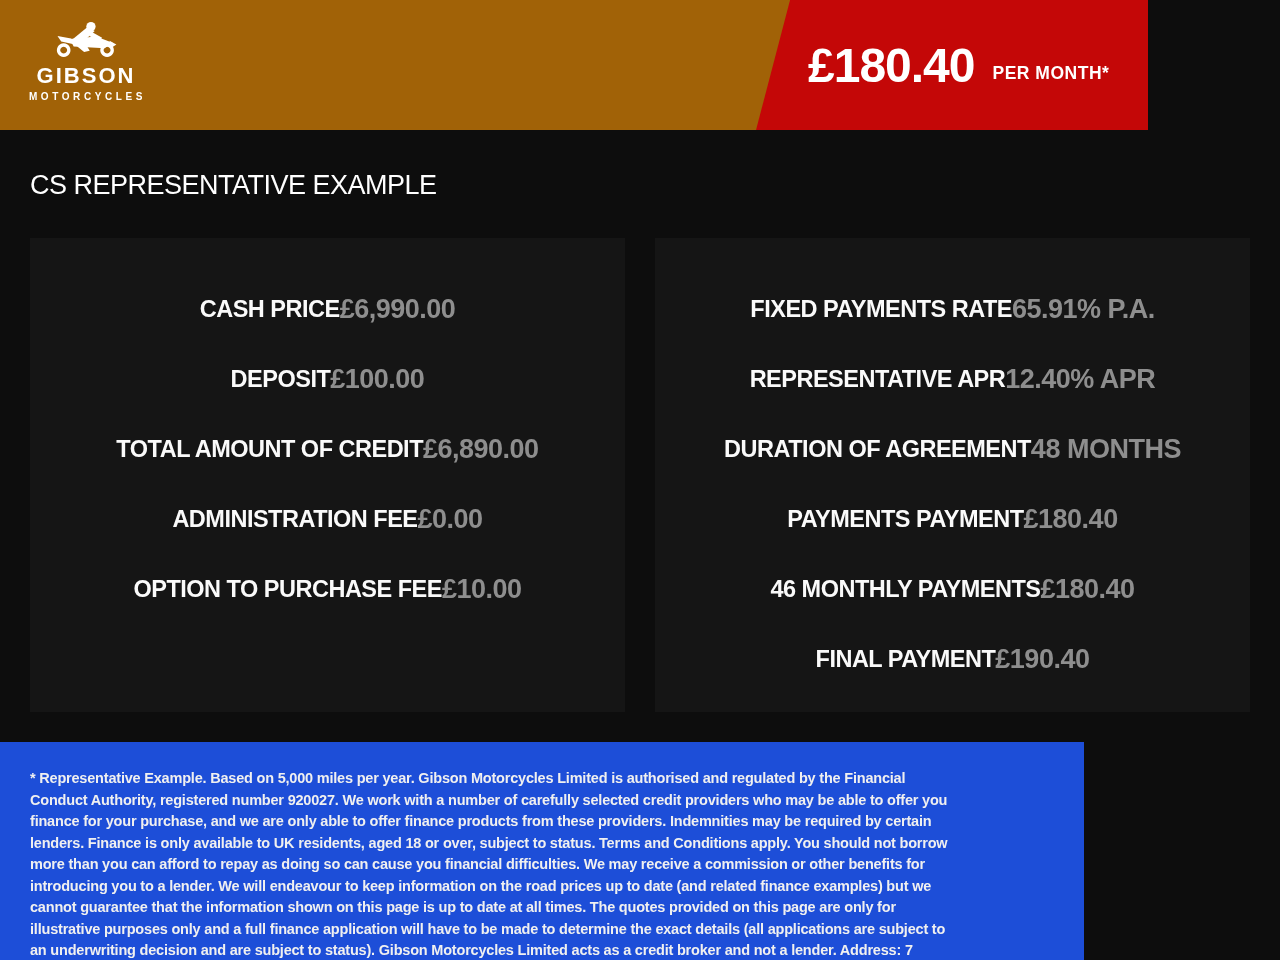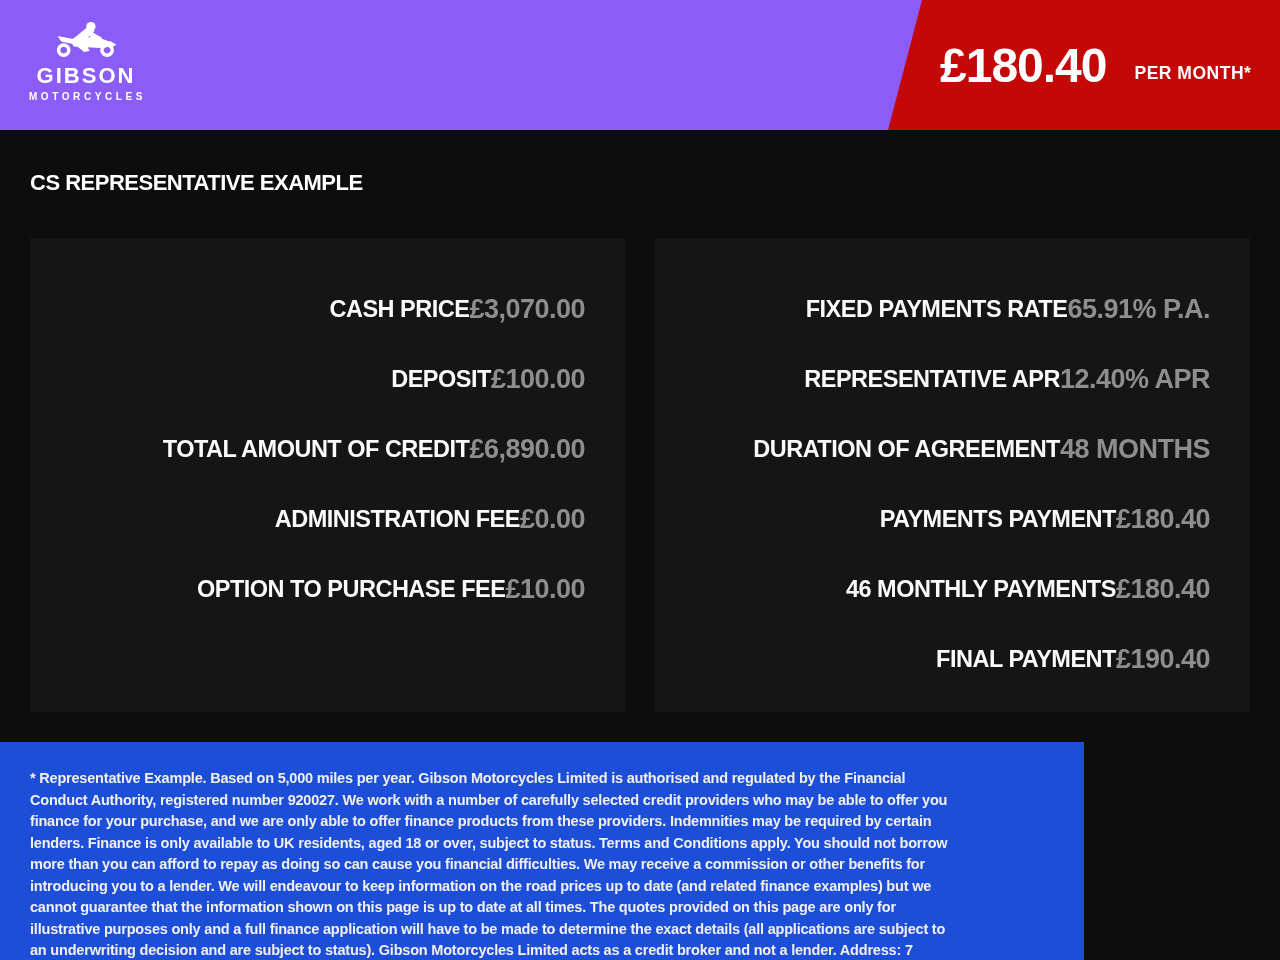--- a/index.html
+++ b/index.html
@@ -7,22 +7,22 @@
   body {
     background: #0d0d0d;
     font-family: "Liberation Sans", sans-serif;
     overflow: hidden;
     position: relative;
   }
 
   
   .topbar {
     position: absolute; left: 0; top: 0;
-    width: 1280px; height: 130px;
-    background: #8b5cf6;
+    width: 1148px; height: 130px;
+    background: #a16207;
   }
   .logo {
     position: absolute; left: 36px; top: 18px;
     width: 100px;
     display: flex; flex-direction: column; align-items: center;
   }
   .logo-bike { width: 62px; height: 42px; }
   .logo-name {
     color: #fff; font-weight: bold; font-size: 22px;
     letter-spacing: 2px; margin-top: 3px;
@@ -37,42 +37,42 @@
     background: #c40707;
     clip-path: polygon(12.7% 0, 100% 0, 100% 100%, 4.4% 100%);
     display: flex; align-items: center;
   }
   .price-amount {
     color: #fff; font-weight: bold; font-size: 48px;
     letter-spacing: -1px; margin-left: 70px;
   }
   .price-period {
     color: #fff; font-weight: bold; font-size: 17.5px;
-    letter-spacing: 0.5px; margin-left: 28px; margin-top: 16px;
+    letter-spacing: 0.5px; margin-left: 18px; margin-top: 16px;
   }
 
   
   .page-heading {
     position: absolute; left: 30px; top: 170px;
-    color: #fff; font-weight: bold; font-size: 22px;
+    color: #fff; font-weight: normal; font-size: 27px;
     letter-spacing: -0.5px;
   }
 
   
   .panel {
     position: absolute; top: 238px;
     width: 595px; height: 474px;
     background: #151515;
     padding: 36px 40px 0 40px;
   }
   .panel.left  { left: 30px; }
   .panel.right { left: 655px; }
   .finance-row {
     height: 70px;
-    display: flex; justify-content: flex-end; align-items: center;
+    display: flex; justify-content: center; align-items: center;
   }
   .finance-label {
     color: #fafafa; font-weight: bold; font-size: 23.5px;
     letter-spacing: -0.5px;
   }
   .finance-value {
     color: #8e8e8e; font-weight: bold; font-size: 27px;
     letter-spacing: -0.5px;
   }
 
@@ -123,21 +123,21 @@
     <span class="price-amount">£180.40</span>
     <span class="price-period">PER MONTH*</span>
   </div>
 </header>
 
 <h1 class="page-heading">CS REPRESENTATIVE EXAMPLE</h1>
 
 <section class="panel left">
   <div class="finance-row">
     <span class="finance-label">CASH PRICE</span>
-    <span class="finance-value">£3,070.00</span>
+    <span class="finance-value">£6,990.00</span>
   </div>
   <div class="finance-row">
     <span class="finance-label">DEPOSIT</span>
     <span class="finance-value">£100.00</span>
   </div>
   <div class="finance-row">
     <span class="finance-label">TOTAL AMOUNT OF CREDIT</span>
     <span class="finance-value">£6,890.00</span>
   </div>
   <div class="finance-row">

